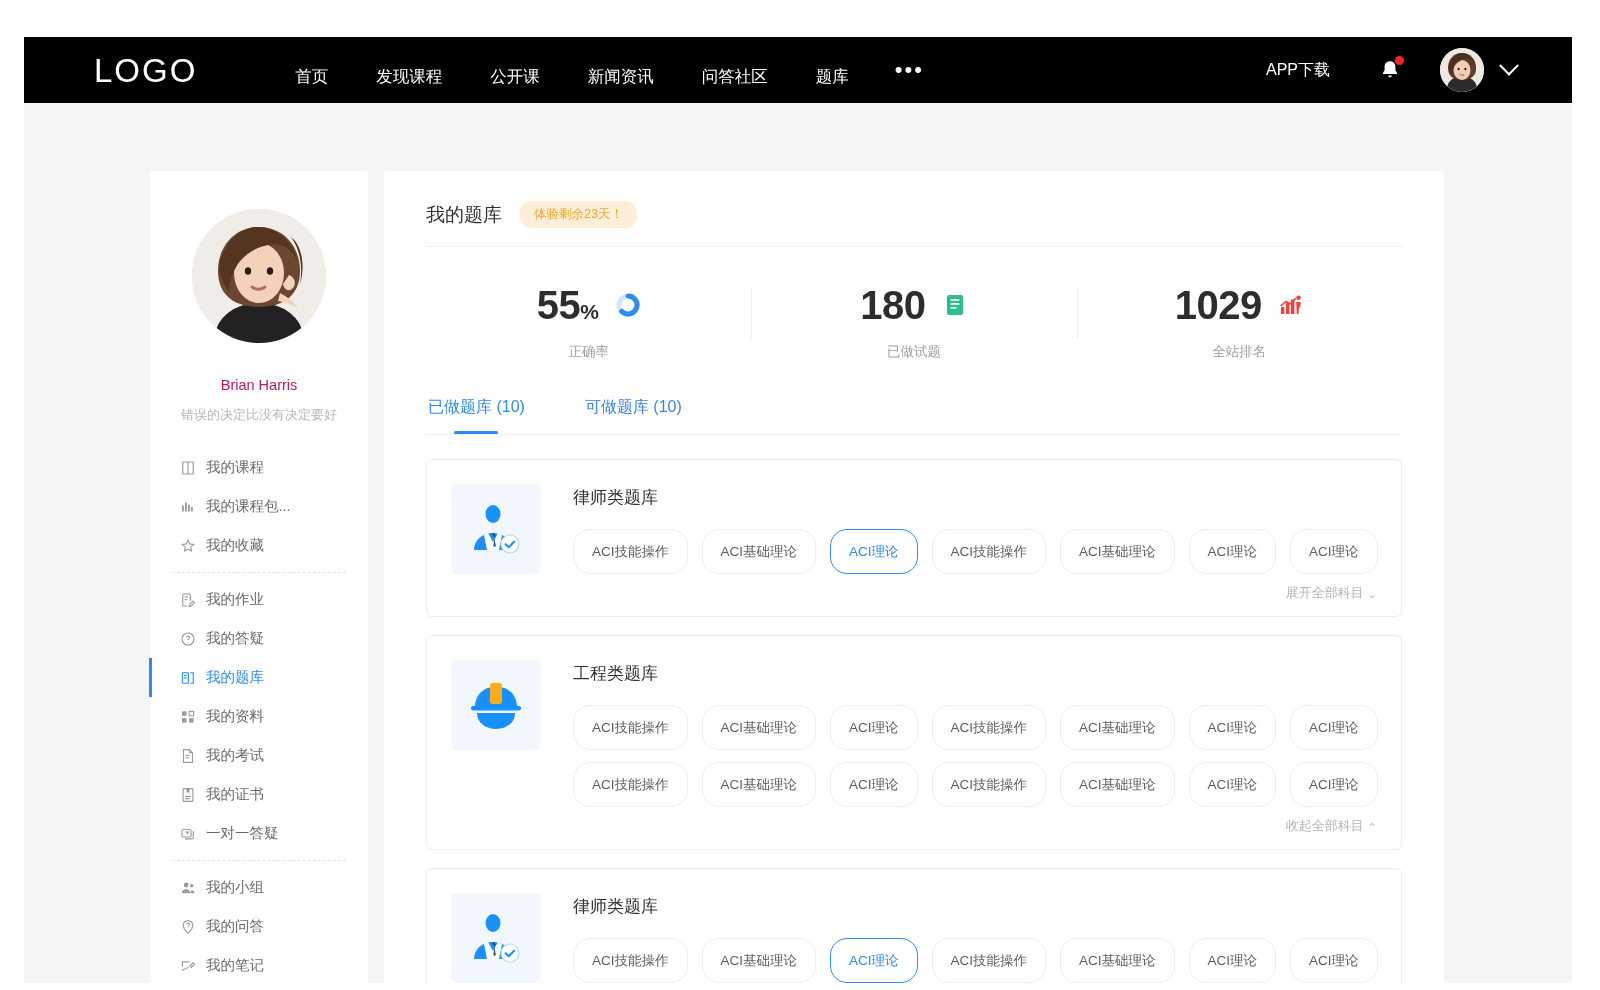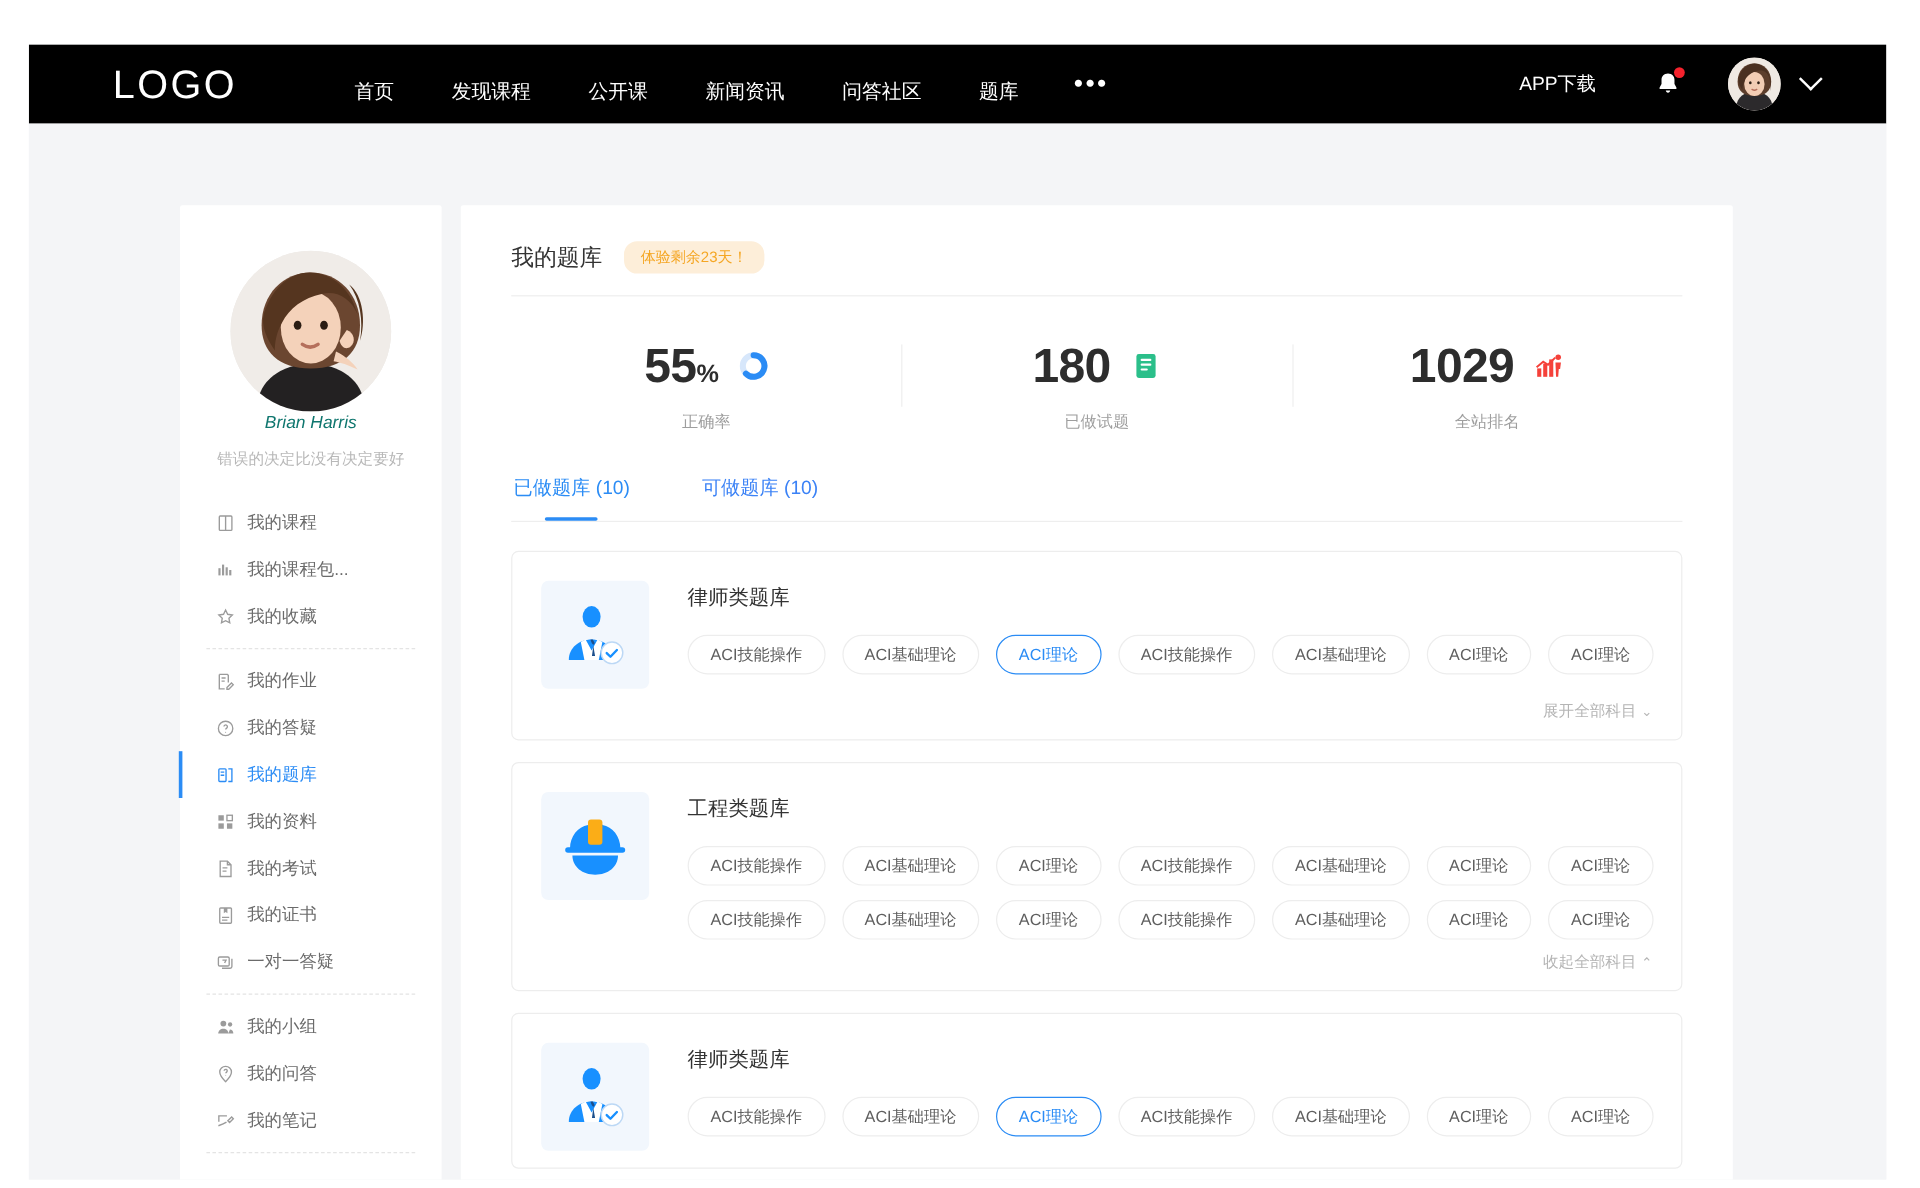--- a/index.html
+++ b/index.html
@@ -136,24 +136,23 @@
     display: flex; flex-direction: column; align-items: center;
   }
   .avatar-big {
     width: 134px; height: 134px;
     border-radius: 50%;
     overflow: hidden;
     background: #ece9e6;
     position: relative;
   }
   .profile-name {
-    margin-top: 2px;
+    margin-top: 34px;
     font-size: 14.5px;
-    color: #0f766e;
-    font-style: italic;
+    color: #be185d;
   }
   .profile-motto {
     margin-top: 13px;
     font-size: 13px;
     color: #b8b8b8;
   }
   .menu {
     margin-top: 24px;
     padding: 0 0 24px 0;
   }
@@ -319,21 +318,21 @@
   .card-title {
     font-size: 17px;
     color: #333333;
     margin-top: 2px;
   }
   .tag-rows { margin-top: 20px; display: flex; flex-direction: column; gap: 12px;}
   .tag-row { display: flex; gap: 14px; flex-wrap: nowrap; }
   .tag {
     border: 1px solid #ededed;
     border-radius: 17px;
-    height: 33px;
+    height: 45px;
     padding: 0 18px;
     display: flex; align-items: center; justify-content: center;
     font-size: 13.5px;
     color: #5f5f5f;
     background: #fff;
     white-space: nowrap;
     cursor: pointer;
   }
   .tag.sel {
     border-color: #2b8cf5;

